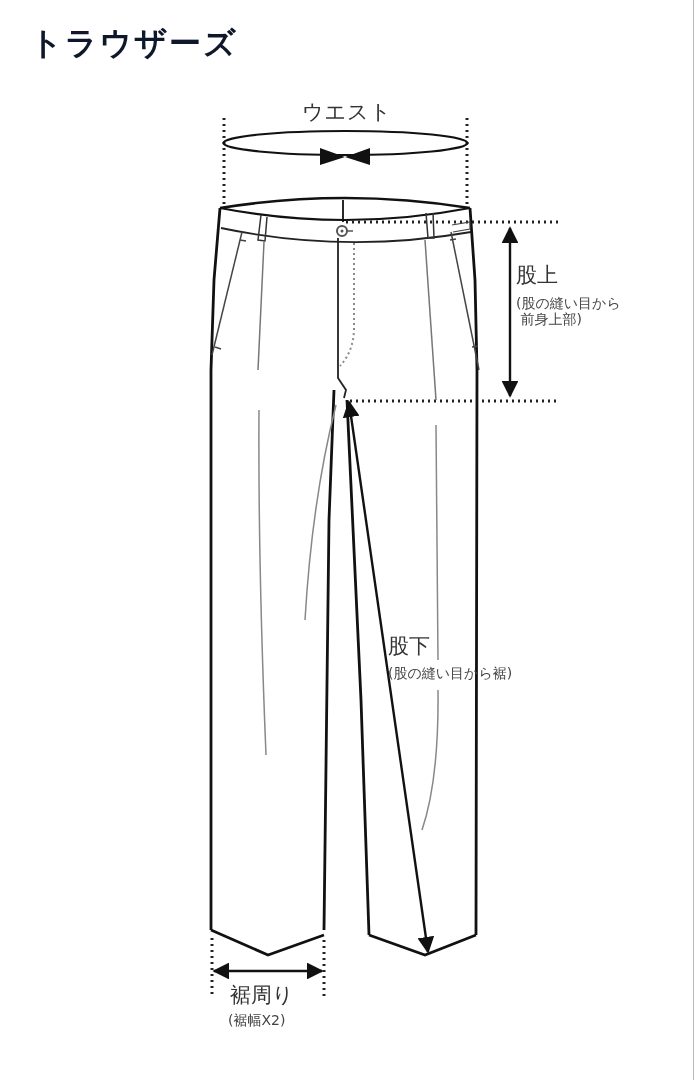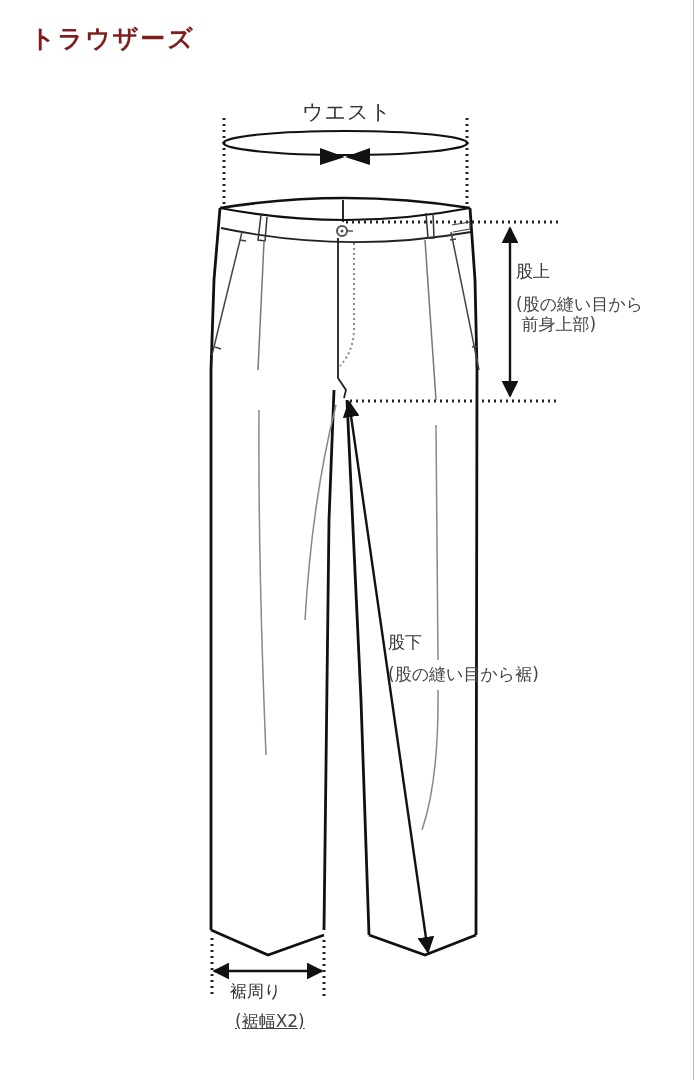--- a/index.html
+++ b/index.html
@@ -12,54 +12,53 @@
       height: 1080px;
       position: relative;
       overflow: hidden;
       font-family: "DejaVu Sans", "Liberation Sans", sans-serif;
       color: #111111;
     }
     .page-title {
       position: absolute;
       left: 30px;
       top: 22px;
-      font-size: 25px;
+      font-size: 32px;
       font-weight: bold;
       letter-spacing: 2px;
-      color: #7f1d1d;
+      color: #0f172a;
       margin: 0;
     }
     .diagram {
       position: absolute;
       left: 0;
       top: 0;
       width: 695px;
       height: 1080px;
     }
     .label {
       position: absolute;
       color: #333333;
       white-space: nowrap;
       line-height: 1.15;
     }
     .label-main {
-      font-size: 17px;
-      font-family: Liberation Mono, monospace;
+      font-size: 21px;
     }
     .label-sub {
-      font-size: 17px;
+      font-size: 14px;
       color: #444444;
     }
     .waist-label { left: 302px; top: 100px; font-size: 21px; letter-spacing: 1px; text-align: right; }
     .rise-label { left: 516px; top: 263px; }
     .rise-sub { left: 516px; top: 295px; }
     .inseam-label { left: 388px; top: 634px; text-align: center; }
     .inseam-sub { left: 388px; top: 665px; }
     .hem-label { left: 230px; top: 983px; }
-    .hem-sub { left: 235px; top: 1012px; text-decoration: underline; }
+    .hem-sub { left: 228px; top: 1012px; }
     .right-edge {
       position: absolute;
       right: 1px;
       top: 0;
       width: 1px;
       height: 1080px;
       background: #b8b8b8;
     }
   </style>
 </head>

